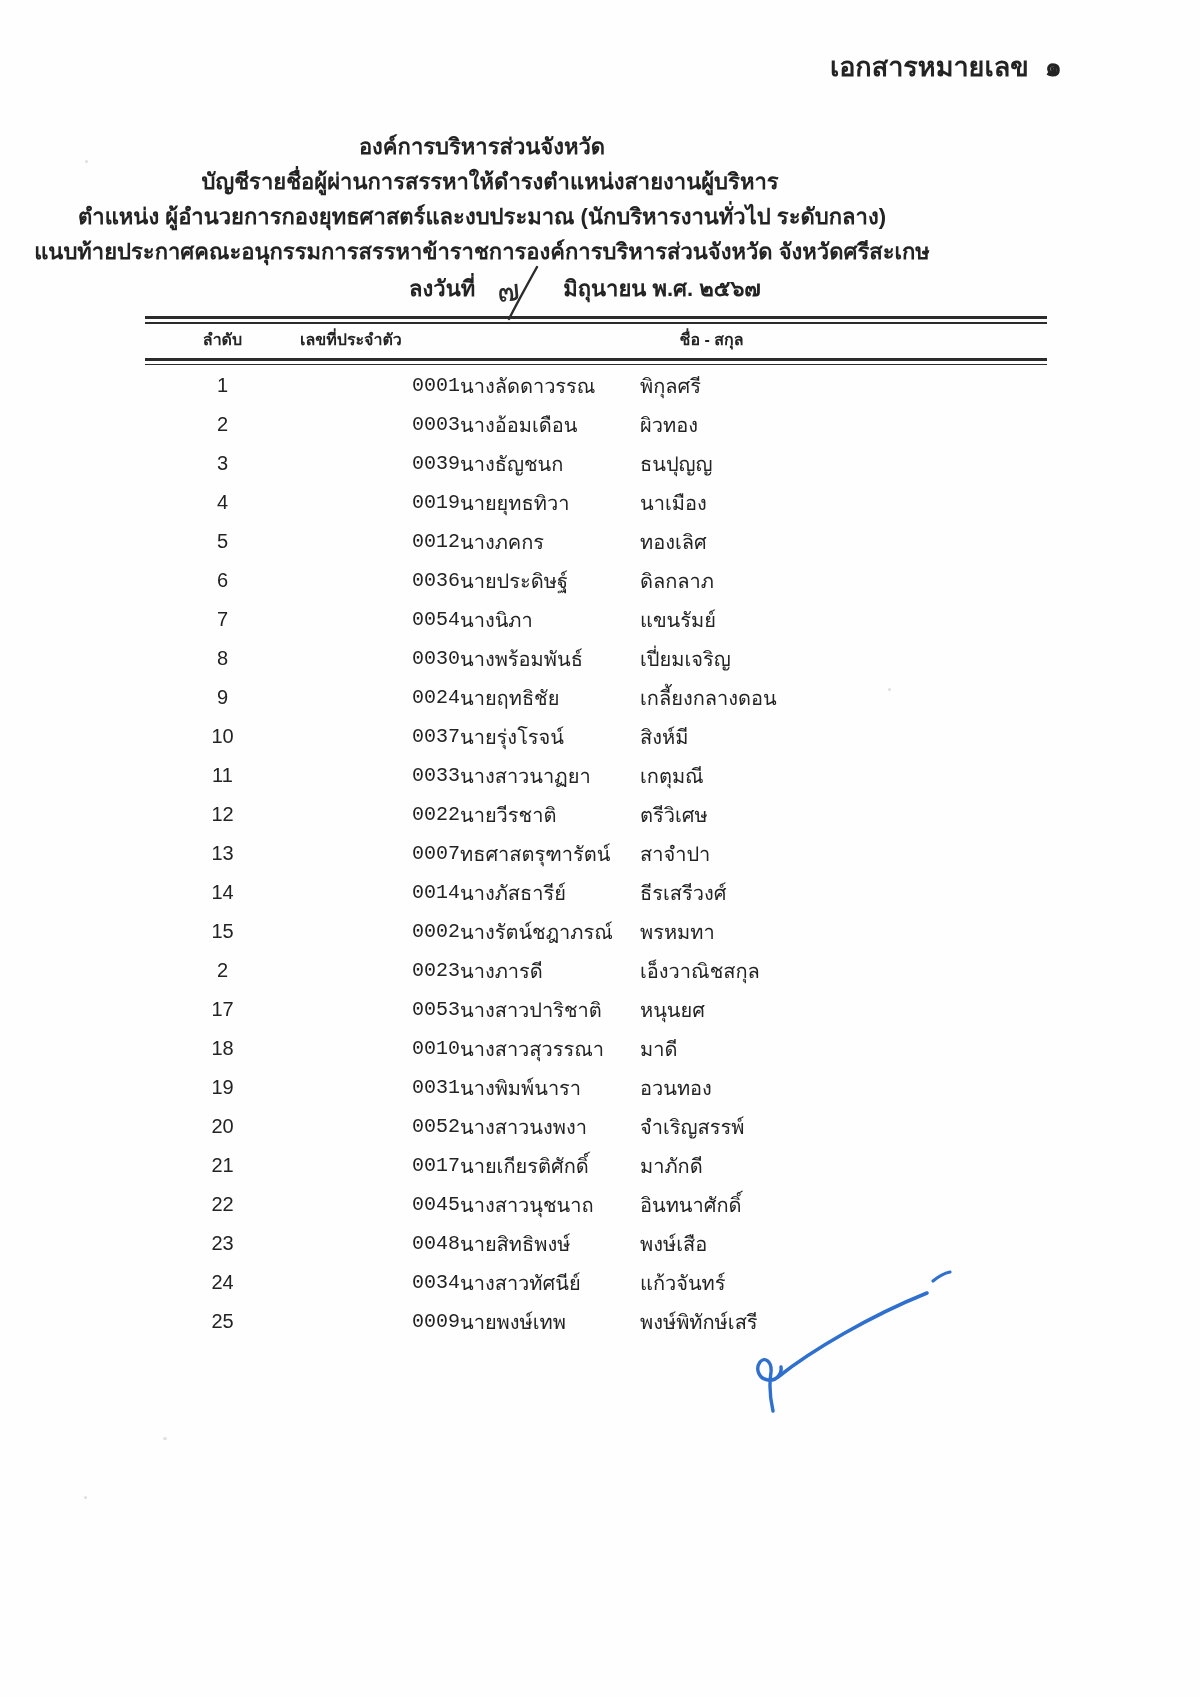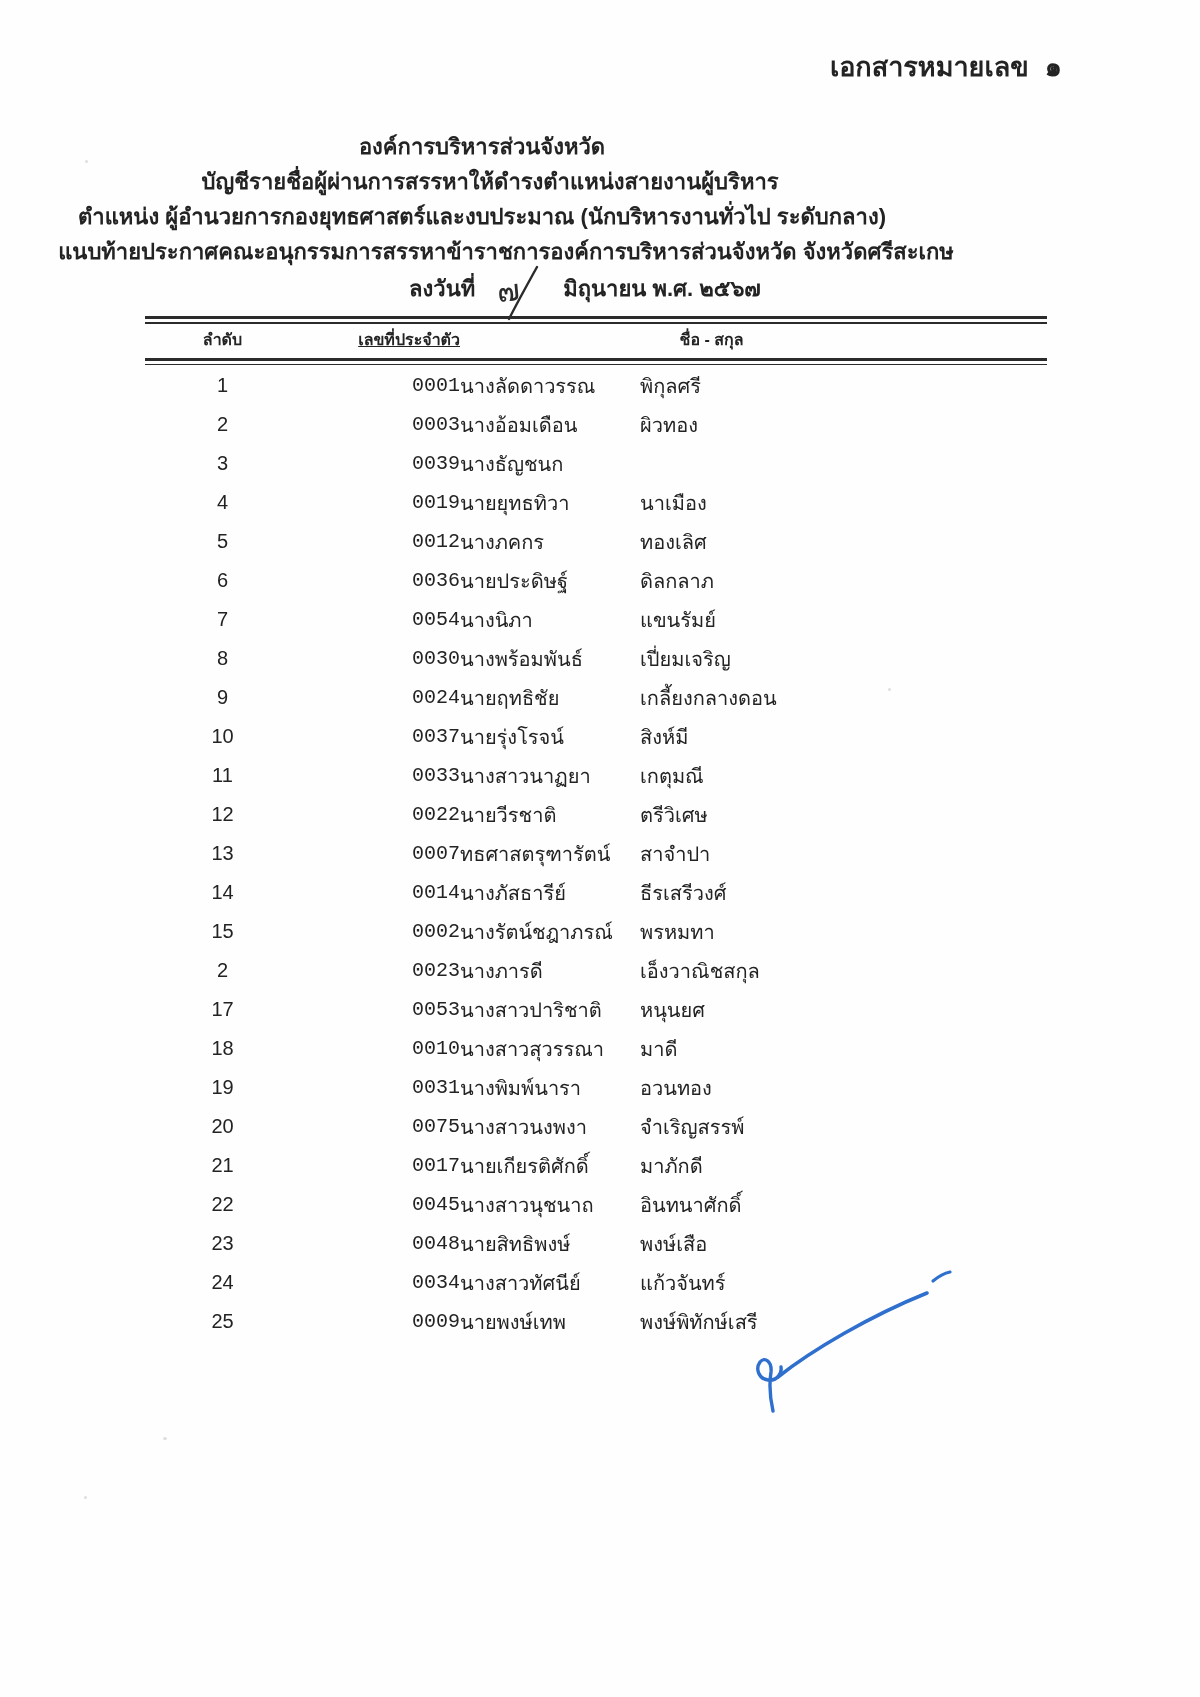--- a/index.html
+++ b/index.html
@@ -14,21 +14,21 @@
   }
   .abs{position:absolute;}
   .doc-number{
     top:45px;right:138px;
     font-size:27px;font-weight:bold;font-family:Liberation Mono, monospace;
   }
   .title-line{
     left:0;width:964px;text-align:center;
     font-size:22px;font-weight:bold;line-height:30px;
   }
-  .t1{top:132px;} .t2{top:167px;padding-left:8px;} .t3{top:202px;} .t4{top:237px;padding-left:24px;}
+  .t1{top:132px;} .t2{top:167px;padding-left:8px;} .t3{top:202px;} .t4{top:237px;}
   .date-line{
     top:271px;left:-15px;width:1200px;
     display:flex;justify-content:center;align-items:flex-start;
     font-size:22px;font-weight:bold;
   }
   .date-day{
     position:relative;display:inline-block;
     width:88px;height:42px;
   }
   .day-glyph{
@@ -41,21 +41,21 @@
   .rule{left:145px;width:902px;background:#2b2b2b;}
   .rule-thick{height:3px;}
   .rule-thin{height:1.5px;}
   .thead{
     top:321px;left:145px;width:902px;height:36px;
     display:grid;grid-template-columns:155px 160px 180px 1fr;
     align-items:center;
     font-size:16px;font-weight:bold;
   }
   .th-no{text-align:center;}
-  .th-id{text-align:right;text-decoration:underline;}
+  .th-id{text-align:left;}
   .th-name{grid-column:3 / 5;text-align:center;transform:translateX(-42px);}
   .tbody{
     top:366px;left:145px;width:902px;
   }
   .trow{
     display:grid;grid-template-columns:155px 160px 180px 1fr;
     height:39px;align-items:center;
     font-size:20px;
   }
   .cell-no{text-align:center;}
@@ -112,20 +112,21 @@
       <div class="trow">
         <div class="tcell cell-no">2</div>
         <div class="tcell cell-id">0003</div>
         <div class="tcell cell-first">นางอ้อมเดือน</div>
         <div class="tcell cell-last">ผิวทอง</div>
       </div>
       <div class="trow">
         <div class="tcell cell-no">3</div>
         <div class="tcell cell-id">0039</div>
         <div class="tcell cell-first">นางธัญชนก</div>
+        <div class="tcell cell-last">ธนปุญญ</div>
       </div>
       <div class="trow">
         <div class="tcell cell-no">4</div>
         <div class="tcell cell-id">0019</div>
         <div class="tcell cell-first">นายยุทธทิวา</div>
         <div class="tcell cell-last">นาเมือง</div>
       </div>
       <div class="trow">
         <div class="tcell cell-no">5</div>
         <div class="tcell cell-id">0012</div>
@@ -211,21 +212,21 @@
         <div class="tcell cell-last">มาดี</div>
       </div>
       <div class="trow">
         <div class="tcell cell-no">19</div>
         <div class="tcell cell-id">0031</div>
         <div class="tcell cell-first">นางพิมพ์นารา</div>
         <div class="tcell cell-last">อวนทอง</div>
       </div>
       <div class="trow">
         <div class="tcell cell-no">20</div>
-        <div class="tcell cell-id">0075</div>
+        <div class="tcell cell-id">0052</div>
         <div class="tcell cell-first">นางสาวนงพงา</div>
         <div class="tcell cell-last">จำเริญสรรพ์</div>
       </div>
       <div class="trow">
         <div class="tcell cell-no">21</div>
         <div class="tcell cell-id">0017</div>
         <div class="tcell cell-first">นายเกียรติศักดิ์</div>
         <div class="tcell cell-last">มาภักดี</div>
       </div>
       <div class="trow">

